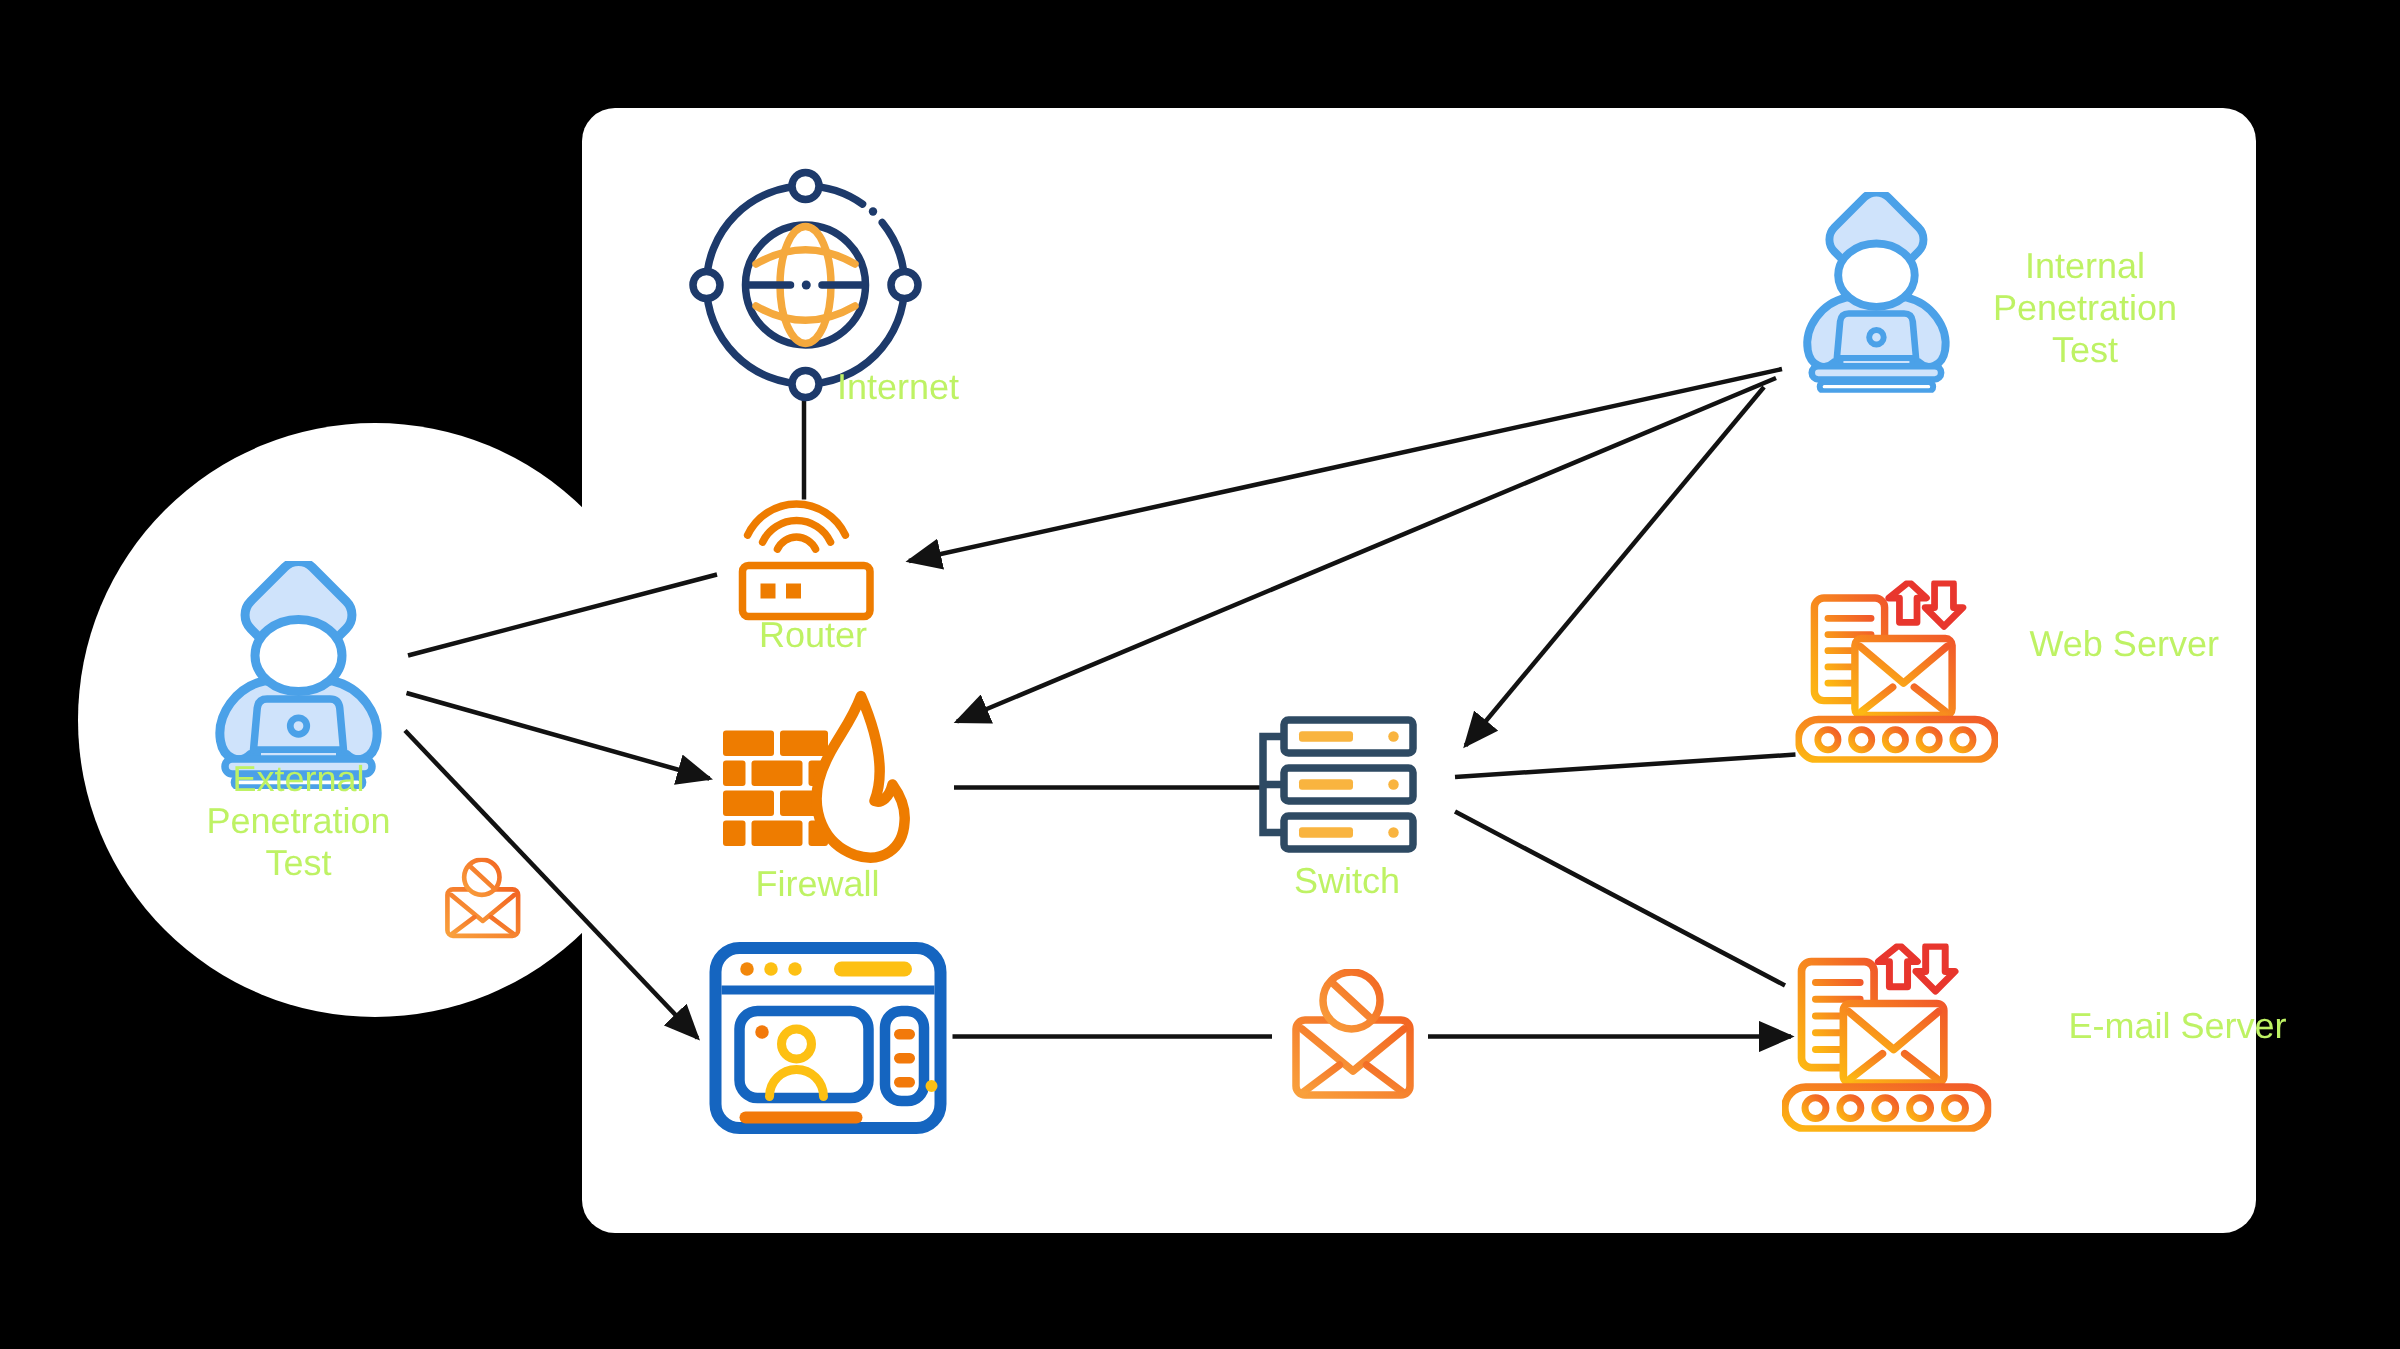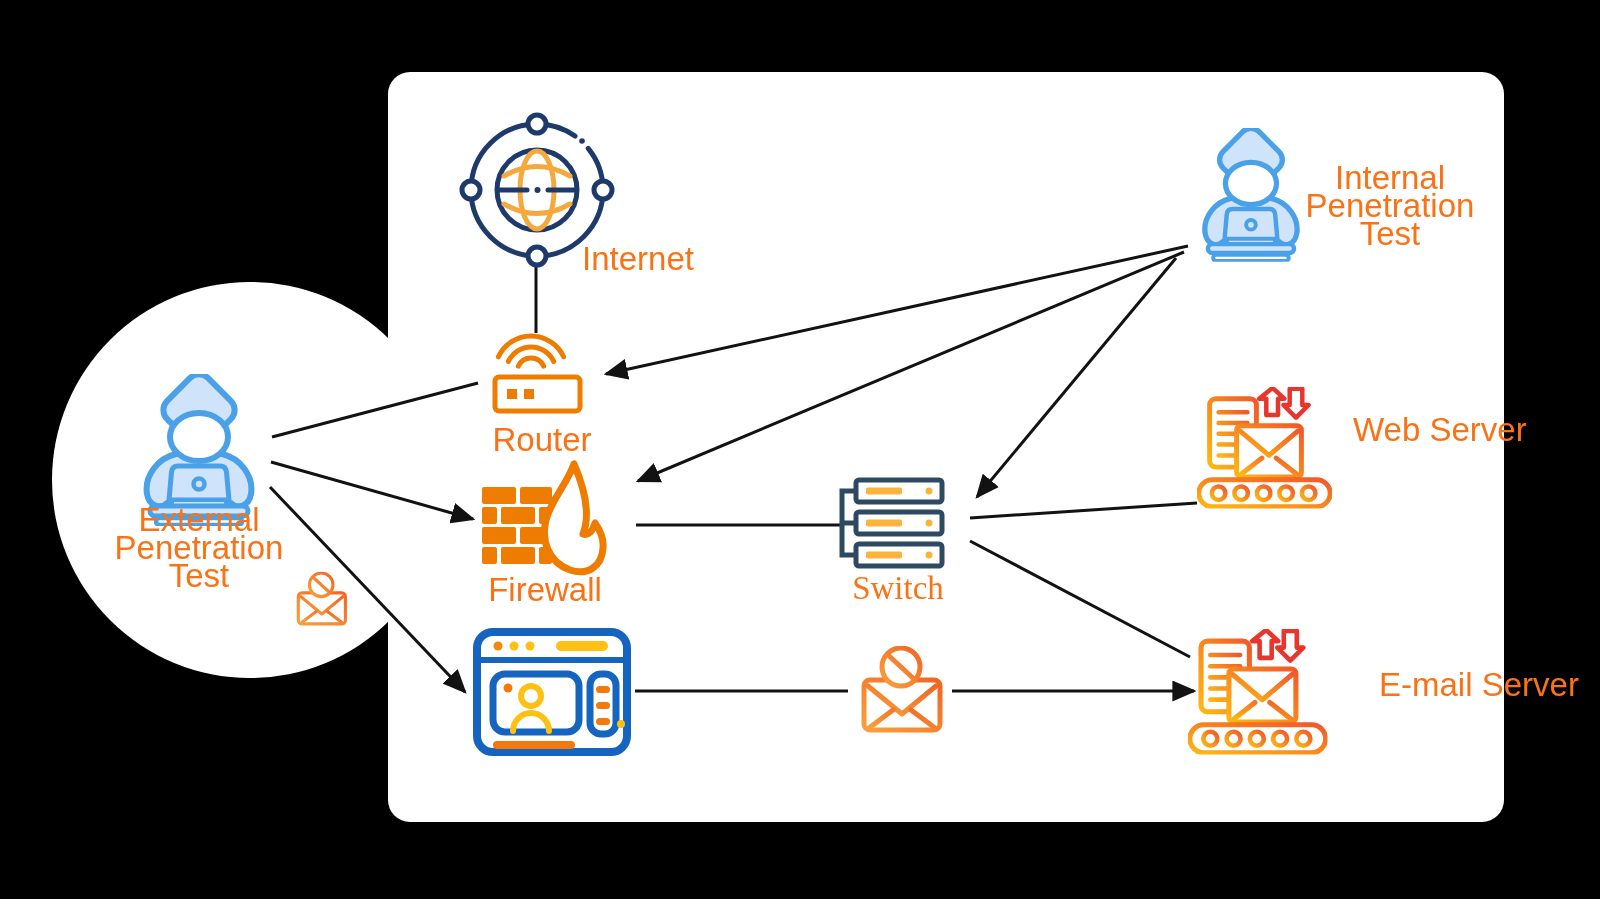--- a/index.html
+++ b/index.html
@@ -3,21 +3,21 @@
 <meta charset="utf-8">
 <style>
   html,body{margin:0;padding:0;background:#000;}
   .stage{position:relative;width:1600px;height:899px;background:#000;overflow:hidden;
          font-family:"Liberation Sans",sans-serif;}
   .panel{position:absolute;left:388px;top:72px;width:1116px;height:750px;
          background:#fff;border-radius:22px;}
   .zone-circle{position:absolute;left:52px;top:282px;width:396px;height:396px;
          background:#fff;border-radius:50%;}
   svg.overlay{position:absolute;left:0;top:0;}
-  .lbl{position:absolute;font-size:33px;line-height:28px;color:#f97316;white-space:pre-line;}
+  .lbl{position:absolute;font-size:24px;line-height:28px;color:#bef264;white-space:pre-line;}
   .center{transform:translateX(-50%);text-align:center;}
 </style>
 </head>
 <body>
 
 <div class="stage">
 
   <div class="panel"></div>
   <div class="zone-circle"></div>
 
@@ -174,24 +174,24 @@
 
     <use href="#sym-blocked-mail" x="0" y="0" width="84" height="88" transform="translate(295.8,571.8) scale(0.62)"></use>
 
     <use href="#sym-hacker" x="0" y="0" width="134" height="152" transform="translate(132,374)"></use>
     <use href="#sym-hacker" x="0" y="0" width="134" height="152" transform="translate(1192,128) scale(0.88)"></use>
 
     <use href="#sym-server" x="0" y="0" width="150" height="135" transform="translate(1197,387) scale(0.90)"></use>
     <use href="#sym-server" x="0" y="0" width="150" height="135" transform="translate(1188,629) scale(0.93)"></use>
   </svg>
 
-  <div class="lbl" style="left:558px;top:245px;margin-left:24px;">Internet</div>
-  <div class="lbl center" style="left:542px;top:426px;">Router</div>
+  <div class="lbl" style="left:558px;top:245px;">Internet</div>
+  <div class="lbl center" style="left:542px;top:410px;">Router</div>
   <div class="lbl center" style="left:545px;top:576px;">Firewall</div>
-  <div class="lbl center" style="left:898px;top:574px;font-family:Liberation Serif, serif;">Switch</div>
+  <div class="lbl center" style="left:898px;top:574px;">Switch</div>
   <div class="lbl center" style="left:1390px;top:164px;">Internal
 Penetration
 Test</div>
   <div class="lbl" style="left:1353px;top:416px;">Web Server</div>
   <div class="lbl" style="left:1355px;top:671px;margin-left:24px;">E-mail Server</div>
   <div class="lbl center" style="left:199px;top:506px;">External
 Penetration
 Test</div>
 </div>
 

